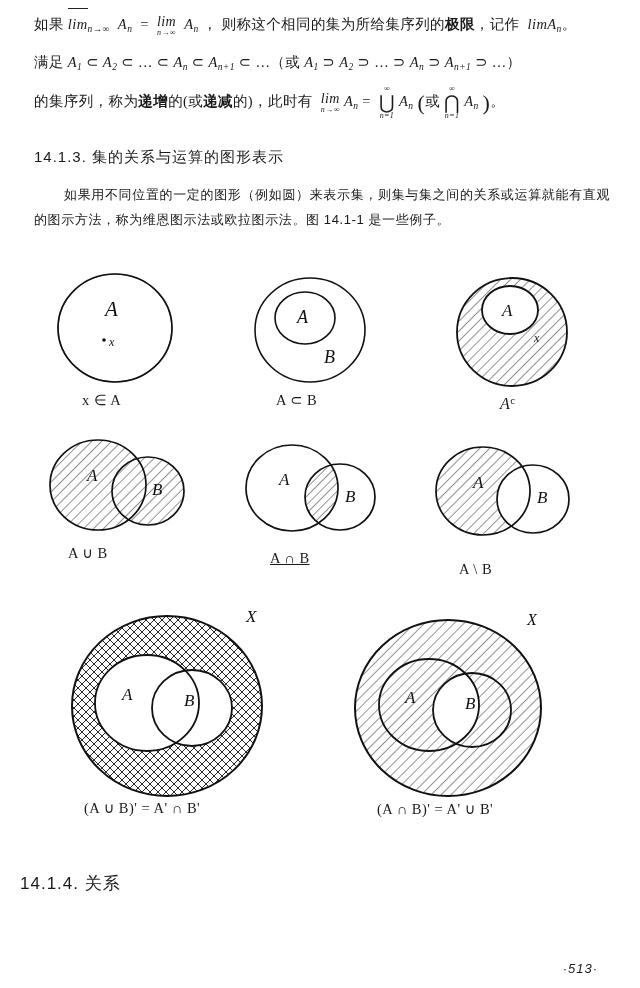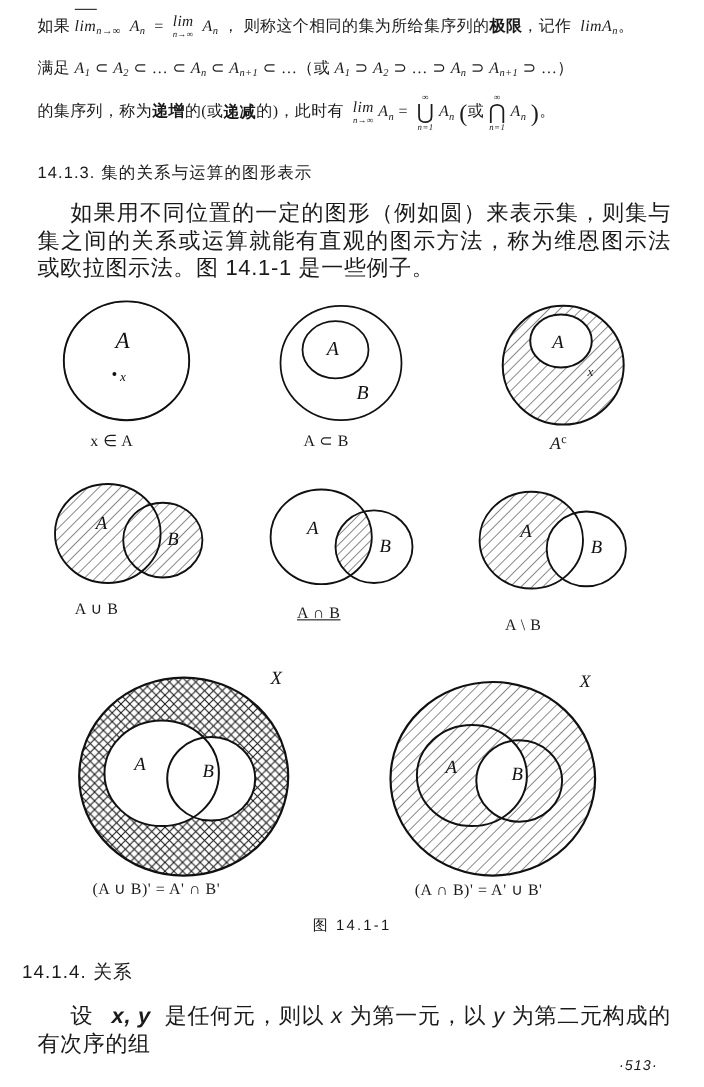--- a/index.html
+++ b/index.html
@@ -68,21 +68,21 @@
     font-family: "Liberation Sans", sans-serif;
     margin: 0;
     letter-spacing: 1px;
   }
   #sec-14-1-3 { top: 148px; left: 34px; }
   #sec-14-1-4 { top: 872px; left: 20px; font-size: 17px; }
   .para {
     position: absolute;
     width: 576px;
     left: 34px;
-    font-size: 20px;
+    font-size: 13px;
     line-height: 25px;
     letter-spacing: 0.6px;
     text-align: justify;
     font-family: "Liberation Sans", sans-serif;
   }
   #para-1 { top: 182px; text-indent: 30px; }
   #para-2 { top: 912px; text-indent: 30px; }
   .bold-ital { font-style: italic; font-weight: bold; }
 
   
@@ -320,24 +320,19 @@
         <ellipse cx="127" cy="97" rx="39" ry="37" fill="none" stroke="#111" stroke-width="1.8"></ellipse>
         <text x="60" y="90" font-family="Liberation Serif, serif" font-size="17" font-style="italic" fill="#111">A</text>
         <text x="120" y="96" font-family="Liberation Serif, serif" font-size="17" font-style="italic" fill="#111">B</text>
         <text x="182" y="12" font-family="Liberation Serif, serif" font-size="16" font-style="italic" fill="#111">X</text>
       </svg>
       <div class="caption" style="top:188px; left:22px;margin-left:10px;">(A ∩ B)' = A' ∪ B'</div>
     </div>
 
   </div>
 
-  <div class="fig-label">图    14.1-1</div>
 
   <h2 class="sec" id="sec-14-1-4">14.1.4. 关系</h2>
 
-  <div class="para" id="para-2">
-    <span style="letter-spacing:2px;">设&nbsp;&nbsp;</span><span class="bold-ital">x, y</span>
-    &nbsp;是任何元，则以&nbsp;<span class="ital">x</span>&nbsp;为第一元，以&nbsp;<span class="ital">y</span>&nbsp;为第二元构成的有次序的组
-  </div>
 
   <div class="pagenum">·513·</div>
 
 </div>
 
 </body></html>

